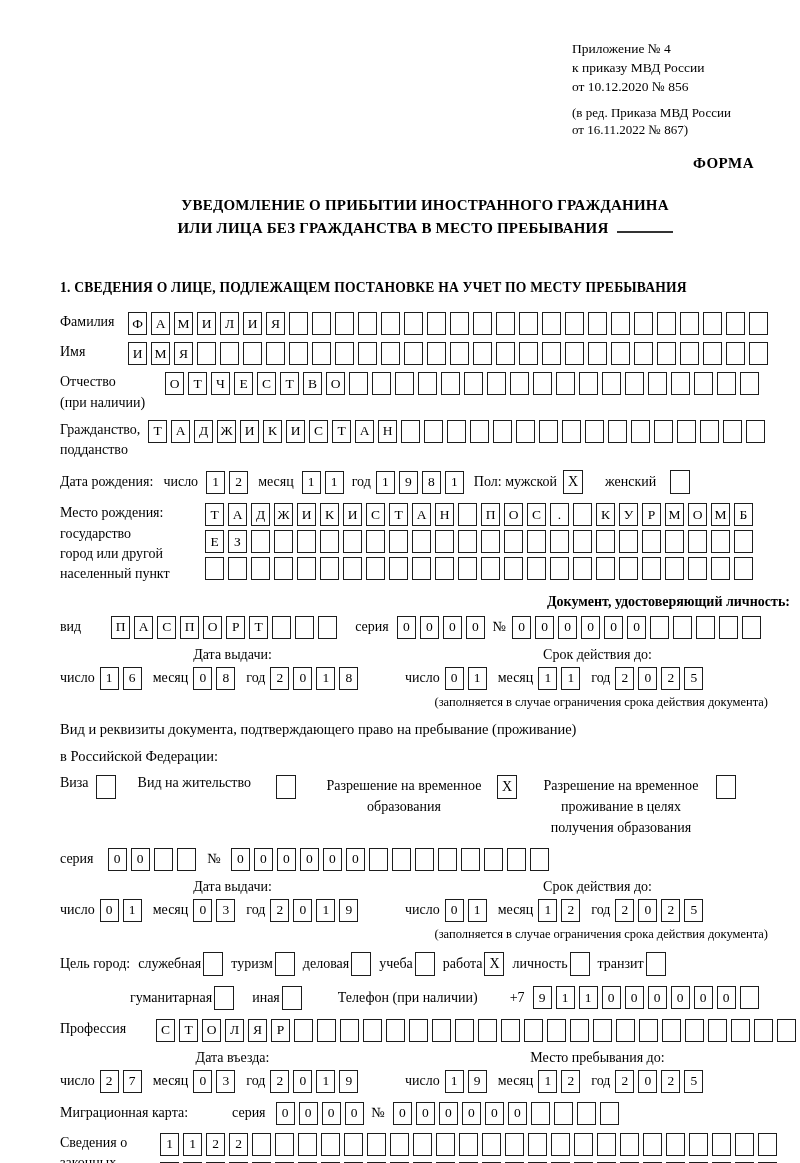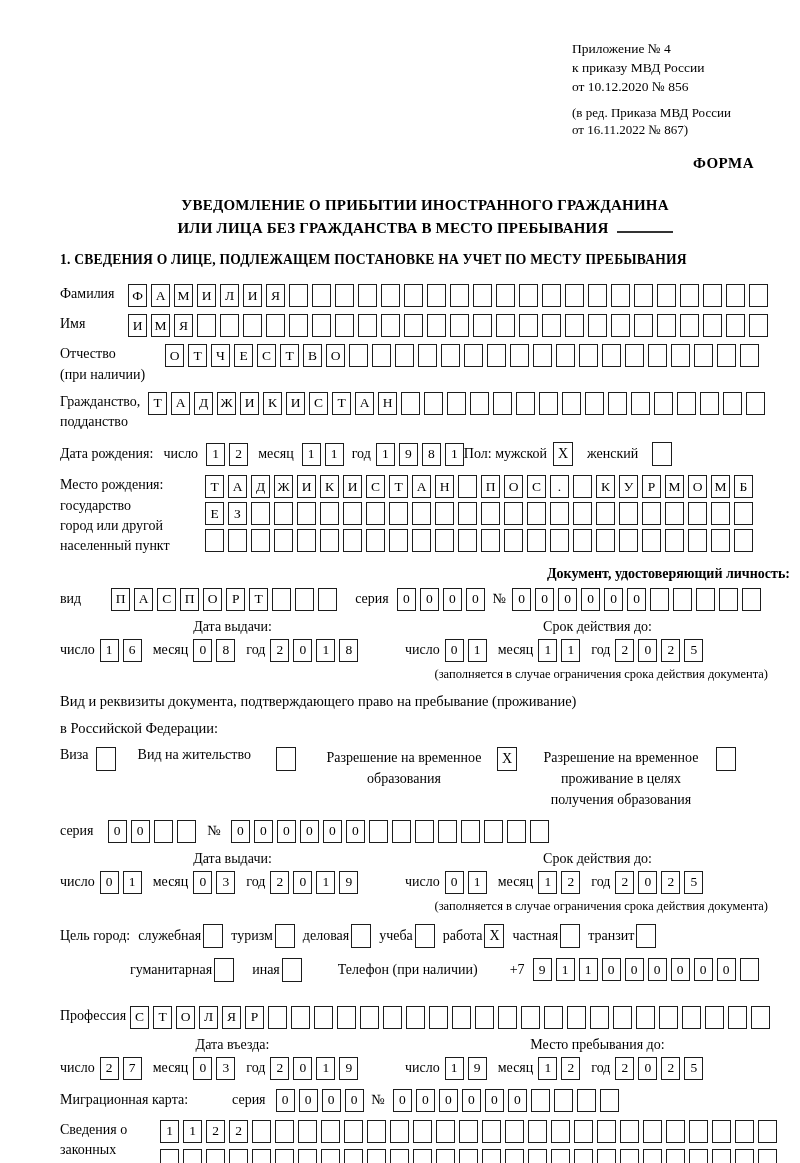--- a/index.html
+++ b/index.html
@@ -8,21 +8,21 @@
   .page{box-sizing:border-box;width:800px;height:1163px;padding:40px 10px 0 60px;font-family:Liberation Serif, serif;}
 
   .appendix{margin-left:512px;font-size:13.5px;line-height:1.4;}
   .appendix .amend{margin-top:7px;font-size:13px;line-height:1.35;}
 
   .forma{font-weight:bold;font-size:15px;text-align:right;padding-right:36px;margin-top:16px;letter-spacing:.5px;}
 
   .title{font-weight:bold;font-size:15px;text-align:center;margin-top:22px;line-height:1.55;letter-spacing:.2px;}
   .blank-line{display:inline-block;width:56px;border-bottom:2px solid #333;height:2px;margin-left:8px;}
 
-  .sec-heading{font-weight:bold;font-size:13.6px;margin-top:12px;letter-spacing:.2px;}
+  .sec-heading{font-weight:bold;font-size:13.6px;margin-top:40px;letter-spacing:.2px;}
 
   .row{display:flex;align-items:flex-start;margin-top:7px;font-size:14px;}
   .lbl{line-height:1.45;flex-shrink:0;}
   .boxes{display:flex;gap:4px;flex-wrap:nowrap;}
   .cell{box-sizing:border-box;width:19px;height:23px;border:1.6px solid #1d1d1d;
         display:inline-flex;align-items:center;justify-content:center;
         font-size:13.5px;flex-shrink:0;background:#fff;}
   .cb{box-sizing:border-box;width:20px;height:24px;border:1.6px solid #1d1d1d;
       display:inline-flex;align-items:center;justify-content:center;
       font-size:14px;flex-shrink:0;background:#fff;}
@@ -227,23 +227,23 @@
         <span class="cell">1</span>
         <span class="cell">1</span>
       </div>
     <span style="margin-left:8px;">год</span>
     <div class="boxes" style="margin-left:5px;">
         <span class="cell">1</span>
         <span class="cell">9</span>
         <span class="cell">8</span>
         <span class="cell">1</span>
       </div>
-    <span style="margin-left:0;">Пол: мужской</span>
+    <span style="margin-left:10px;">Пол: мужской</span>
     <span class="cb" style="margin-left:6px;">X</span>
-    <span style="margin-left:14px;">женский</span>
+    <span style="margin-left:22px;">женский</span>
     <span class="cb" style="margin-left:14px;"></span>
   </div>
 
   <div class="row" style="margin-top:9px;">
     <div class="lbl" style="width:145px;">
       <div>Место рождения:</div>
       <div>государство</div>
       <div>город или другой</div>
       <div>населенный пункт</div>
     </div>
@@ -527,21 +527,21 @@
       </div>
     <div class="pair">
         <span>учеба</span>
         <span class="cb"></span>
       </div>
     <div class="pair">
         <span>работа</span>
         <span class="cb">X</span>
       </div>
     <div class="pair">
-        <span>частная</span>
+        <span>личность</span>
         <span class="cb"></span>
       </div>
     <div class="pair">
         <span>транзит</span>
         <span class="cb"></span>
       </div>
   </div>
 
   <div class="purpose-row" style="margin-left:70px;">
     <div class="pair">
@@ -561,21 +561,21 @@
         <span class="cell">0</span>
         <span class="cell">0</span>
         <span class="cell">0</span>
         <span class="cell">0</span>
         <span class="cell">0</span>
         <span class="cell">0</span>
         <span class="cell"></span>
       </div>
   </div>
 
-  <div class="row" style="margin-top:24px;">
+  <div class="row" style="margin-top:9px;gap:26px;">
     <div class="lbl" style="width:70px;">Профессия</div>
     <div class="boxes">
         <span class="cell">С</span>
         <span class="cell">Т</span>
         <span class="cell">О</span>
         <span class="cell">Л</span>
         <span class="cell">Я</span>
         <span class="cell">Р</span>
         <span class="cell"></span>
         <span class="cell"></span>

